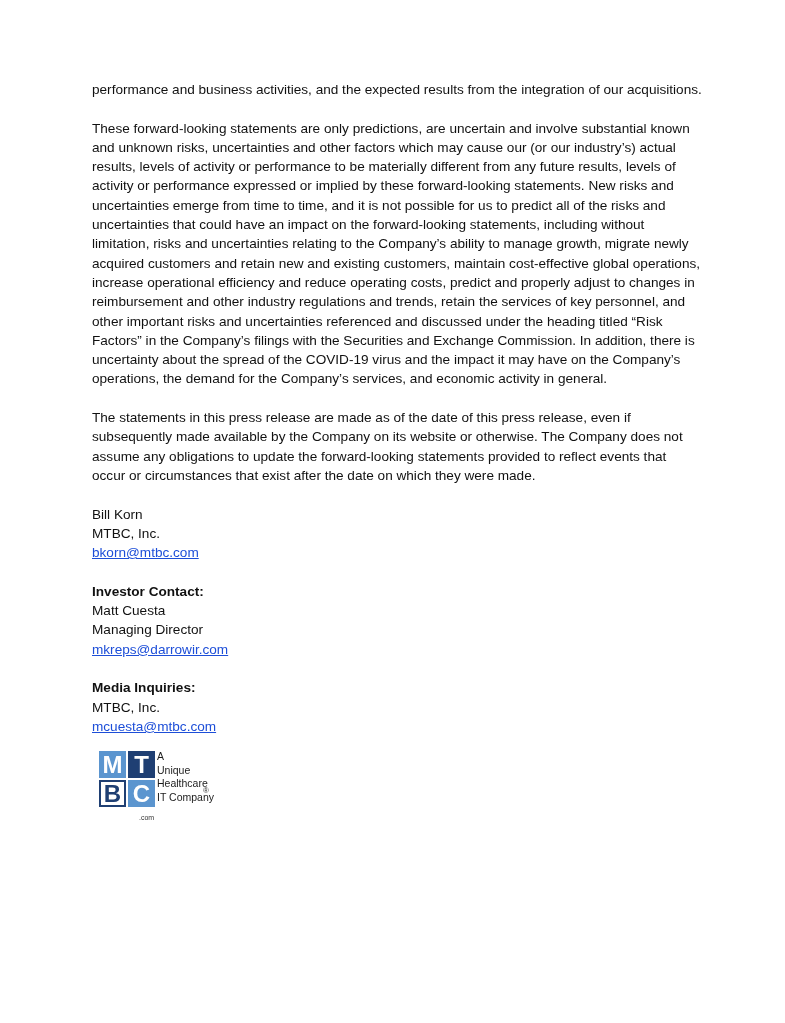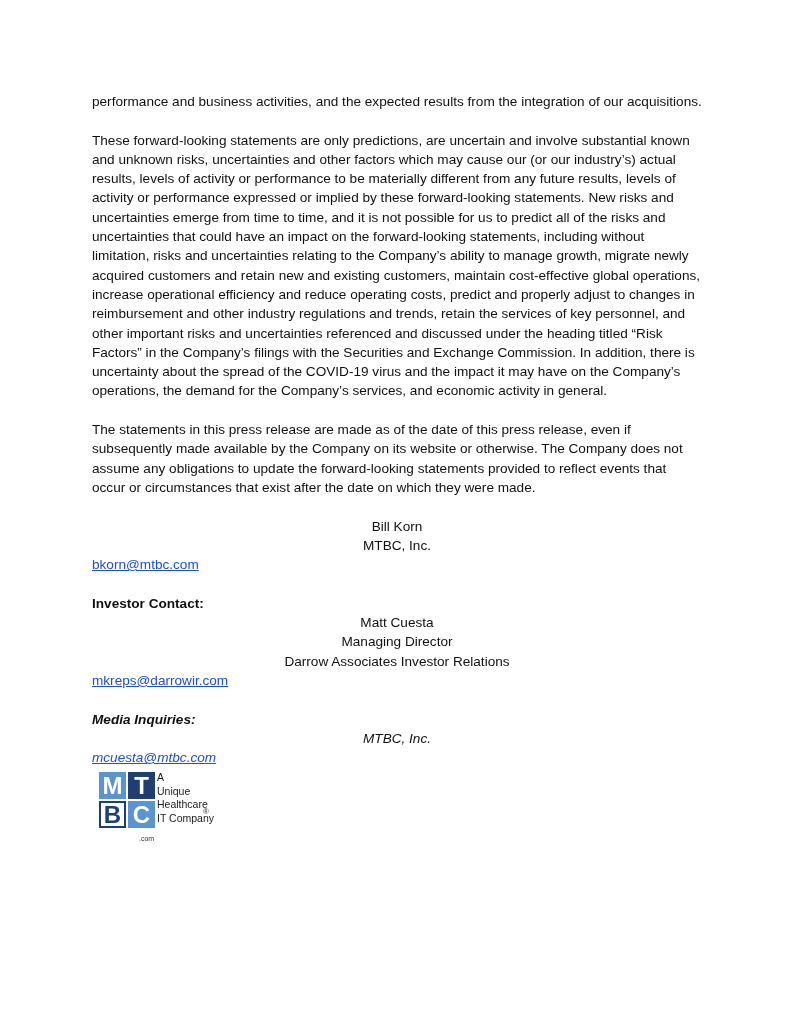--- a/index.html
+++ b/index.html
@@ -1,32 +1,32 @@
 <!DOCTYPE html>
 <html><head>
 <meta charset="utf-8">
 <style>
   html, body { margin: 0; padding: 0; background: #ffffff; }
   body { width: 785px; height: 1023px; position: relative; overflow: hidden; }
   .page {
     position: absolute;
     left: 92px;
-    top: 92px;
+    top: 80px;
     width: 610px;
     font-family: "Liberation Sans", sans-serif;
     font-size: 13.6px;
     line-height: 19.3px;
     color: #111111;
   }
   p { margin: 0 0 19.3px 0; }
   .contact { margin: 0 0 19.3px 0; }
-  .contact .line { display: block; text-align: center; }
+  .contact .line { display: block; }
   .contact .heading { font-weight: bold; display: block; }
   .contact a { color: #1d4ed8; text-decoration: underline; display: inline-block; }
-  .contact.last { margin-bottom: 4px; font-style: italic; }
+  .contact.last { margin-bottom: 14px; }
   .logo {
     position: relative;
     margin-left: 7px;
     width: 120px;
     height: 68px;
   }
   .logo .grid {
     position: absolute; left: 0; top: 1px;
     width: 56px; height: 56px;
     display: grid;
@@ -76,21 +76,20 @@
   <div class="contact">
     <span class="line">Bill Korn</span>
     <span class="line">MTBC, Inc.</span>
     <a>bkorn@mtbc.com</a>
   </div>
 
   <div class="contact">
     <span class="heading">Investor Contact:</span>
     <span class="line">Matt Cuesta</span>
     <span class="line">Managing Director</span>
-    <span class="line">Darrow Associates Investor Relations</span>
     <a>mkreps@darrowir.com</a>
   </div>
 
   <div class="contact last">
     <span class="heading">Media Inquiries:</span>
     <span class="line">MTBC, Inc.</span>
     <a>mcuesta@mtbc.com</a>
   </div>
 
   <div class="logo">

